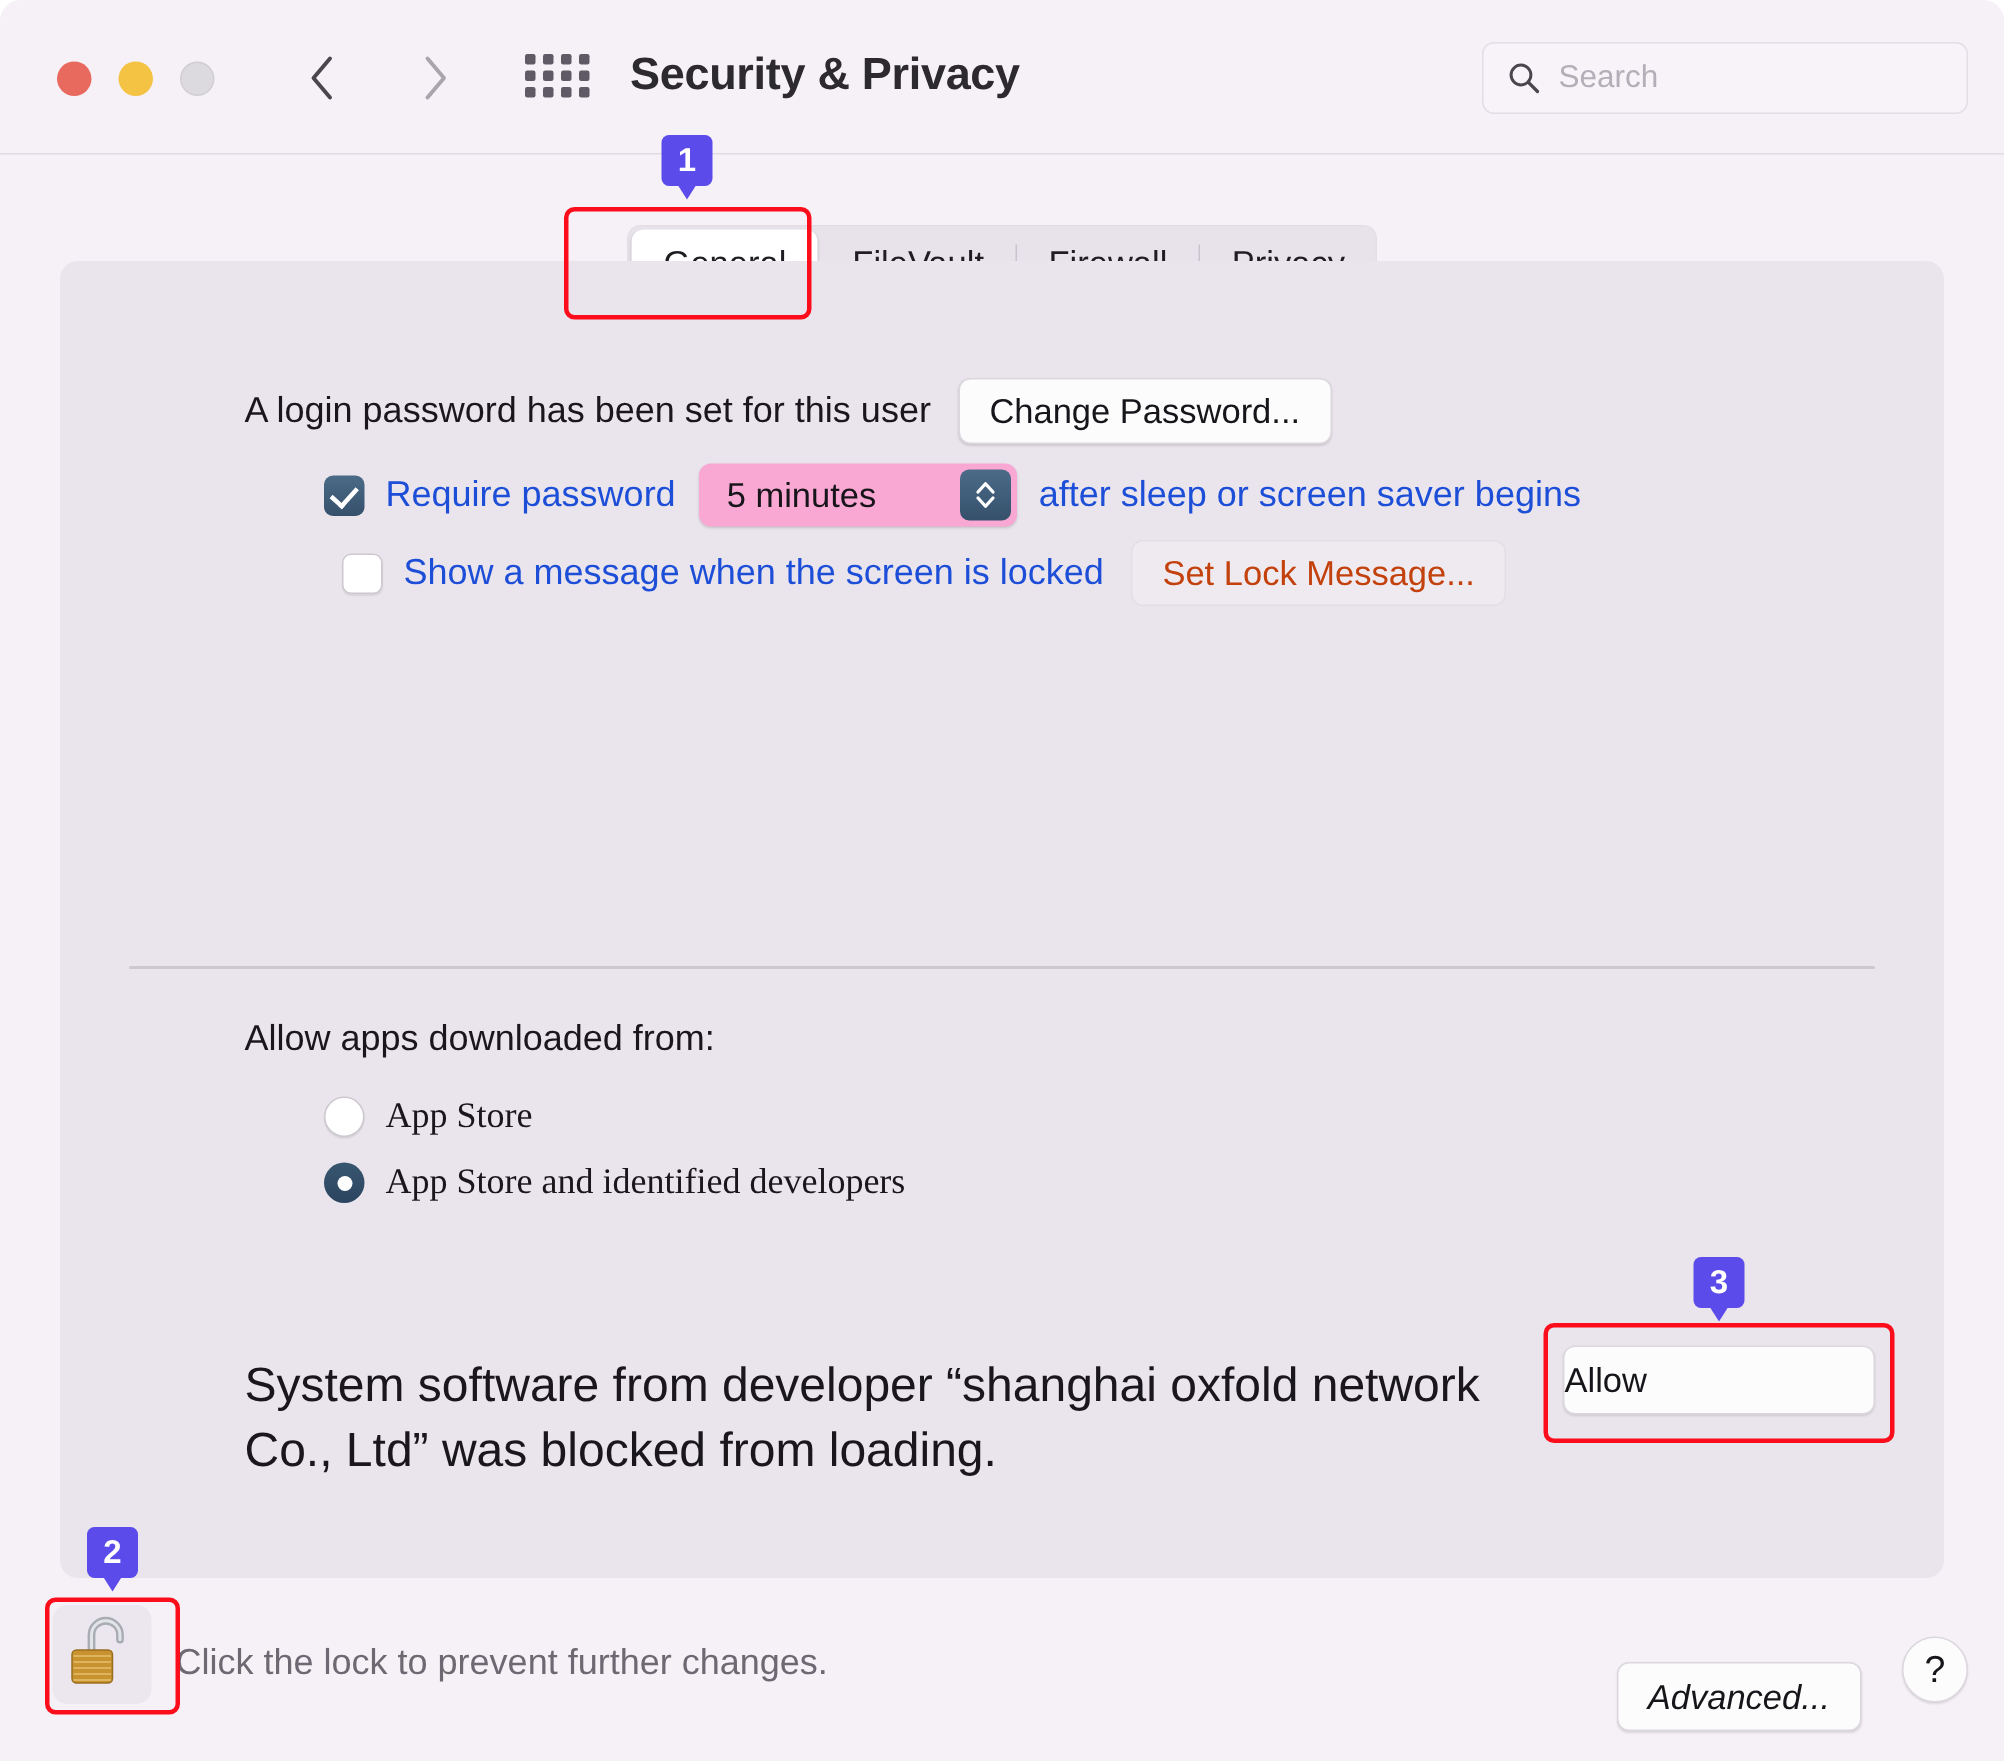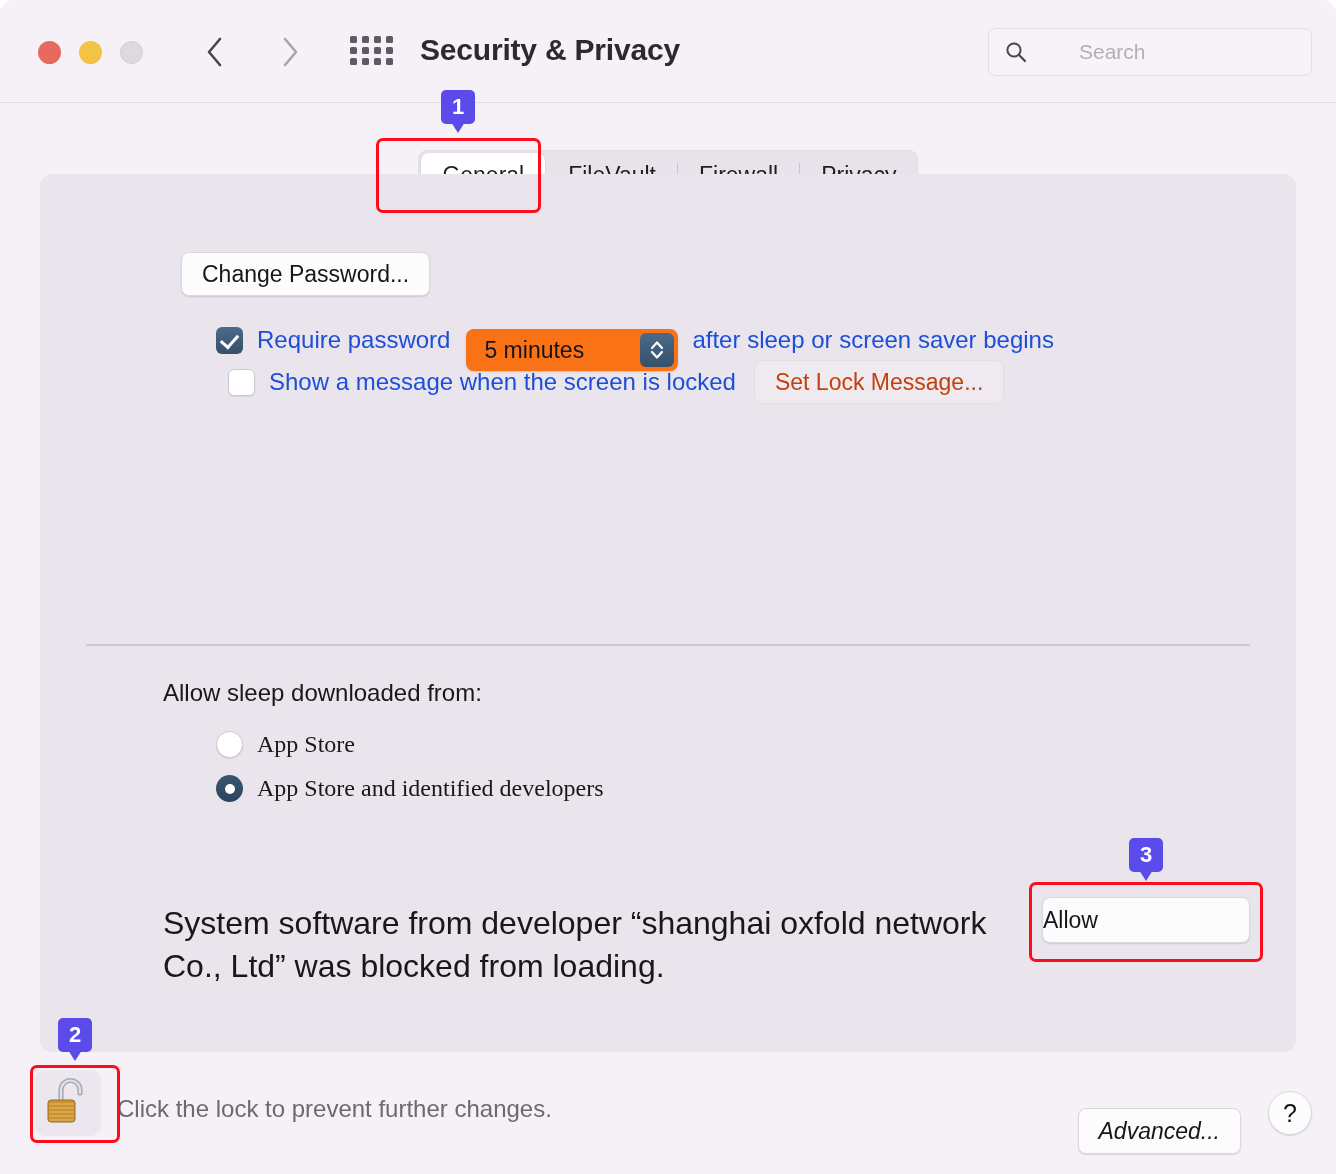--- a/index.html
+++ b/index.html
@@ -91,21 +91,20 @@
   .searchbox {
     position: absolute;
     right: 24px; top: 28px;
     width: 324px; height: 48px;
     border: 1px solid #e2dee6;
     border-radius: 8px;
     background: #f7f3f8;
     box-sizing: border-box;
     display: flex;
     align-items: center;
-    gap: 40px;
   }
   .search-icon {
     margin-left: 16px;
     width: 22px; height: 22px;
     flex: none;
   }
   .search-ph {
     margin-left: 12px;
     font-size: 21px;
     color: #b3aeb8;
@@ -225,28 +224,27 @@
   }
   .cb-label {
     font-size: 24px;
     color: #1d4ed8;
     margin-left: 14px;
   }
 
   .select {
     margin-left: 16px;
     width: 212px; height: 42px;
-    background: #f97316;
+    background: #f9a8d4;
     border-radius: 8px;
     box-shadow: 0 1px 2px rgba(0,0,0,0.16);
     display: flex;
     align-items: center;
     position: relative;
     box-sizing: border-box;
-    margin-top: 20px;
   }
   .select-value {
     font-size: 23px;
     color: #17151a;
     margin-left: 18px;
   }
   .stepper {
     position: absolute;
     right: 4px; top: 4px;
     width: 34px; height: 34px;
@@ -466,20 +464,21 @@
       <div class="tab-sep"></div>
       <div class="tab">Firewall</div>
       <div class="tab-sep"></div>
       <div class="tab">Privacy</div>
     </div>
   </div>
 
   <div class="panel">
 
     <div class="row-password">
+      <span class="static-text">A login password has been set for this user</span>
       <button class="btn ml18">Change Password...</button>
     </div>
 
     <div class="row-require">
       <span class="checkbox on"></span>
       <span class="cb-label">Require password</span>
       <div class="select">
         <span class="select-value">5 minutes</span>
         <span class="stepper">
           <svg width="18" height="24" viewBox="0 0 18 24">
@@ -492,21 +491,21 @@
     </div>
 
     <div class="row-lockmsg">
       <span class="checkbox off"></span>
       <span class="cb-label">Show a message when the screen is locked</span>
       <button class="btn disabled ml18">Set Lock Message...</button>
     </div>
 
     <div class="divider"></div>
 
-    <div class="allow-head">Allow sleep downloaded from:</div>
+    <div class="allow-head">Allow apps downloaded from:</div>
 
     <div class="radio-row r1">
       <span class="radio off"></span>
       <span class="radio-label">App Store</span>
     </div>
     <div class="radio-row r2">
       <span class="radio on"></span>
       <span class="radio-label">App Store and identified developers</span>
     </div>
 

